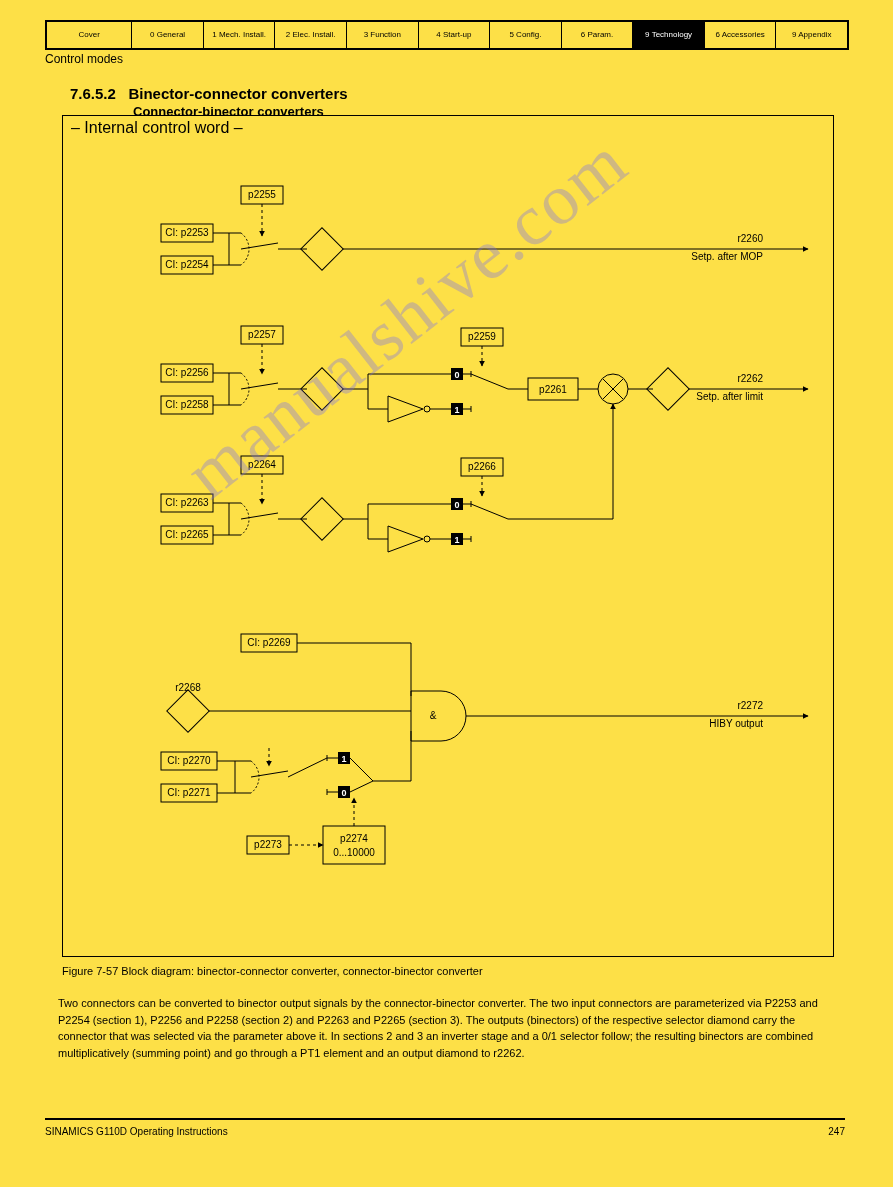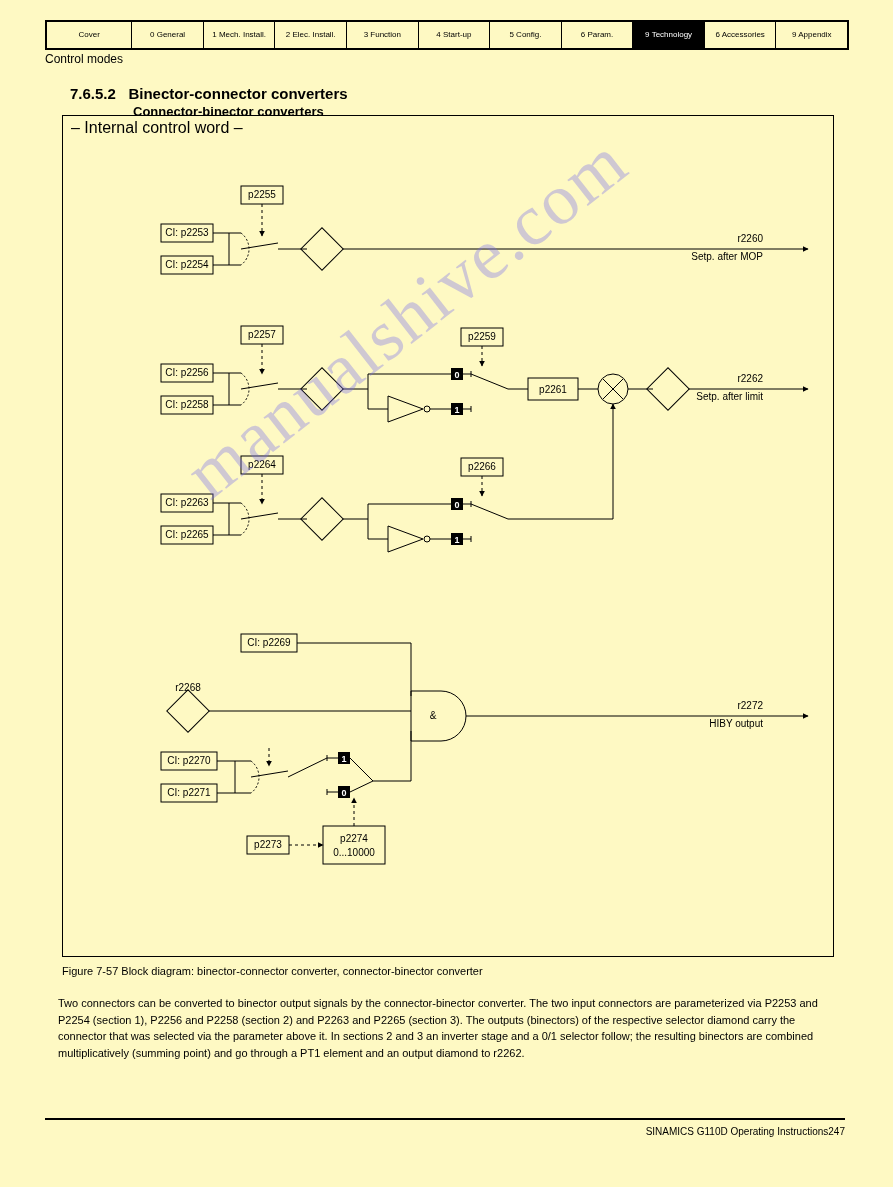--- a/index.html
+++ b/index.html
@@ -5,21 +5,21 @@
   html, body {
     margin: 0;
     padding: 0;
     background: #fff;
     font-family: Arial, Helvetica, sans-serif;
   }
   .page {
     position: relative;
     width: 893px;
     height: 1187px;
-    background: #fef9c3;
+    background: #fde047;
     overflow: hidden;
   }
   .header-table {
     position: absolute;
     top: 20px;
     left: 45px;
     width: 800px;
     height: 26px;
     display: flex;
     border: 2px solid #000;
@@ -81,21 +81,21 @@
   }
   .footer {
     position: absolute;
     bottom: 50px;
     left: 45px;
     width: 800px;
     border-top: 2px solid #000;
     padding-top: 6px;
     font-size: 10px;
     display: flex;
-    justify-content: flex-end;
+    justify-content: space-between;
   }
 
   
   svg text {
     font-family: Arial, Helvetica, sans-serif;
     font-size: 10px;
   }
   .small-chip {
     fill: #000;
   }

